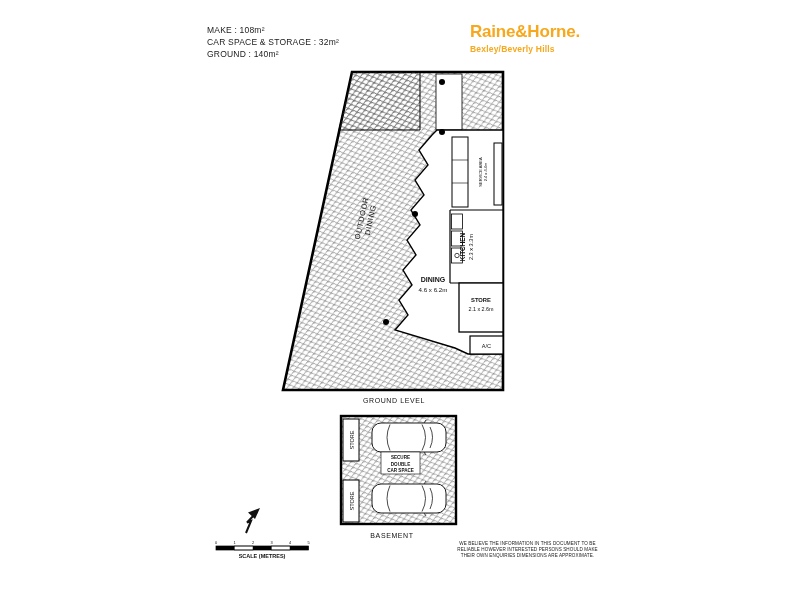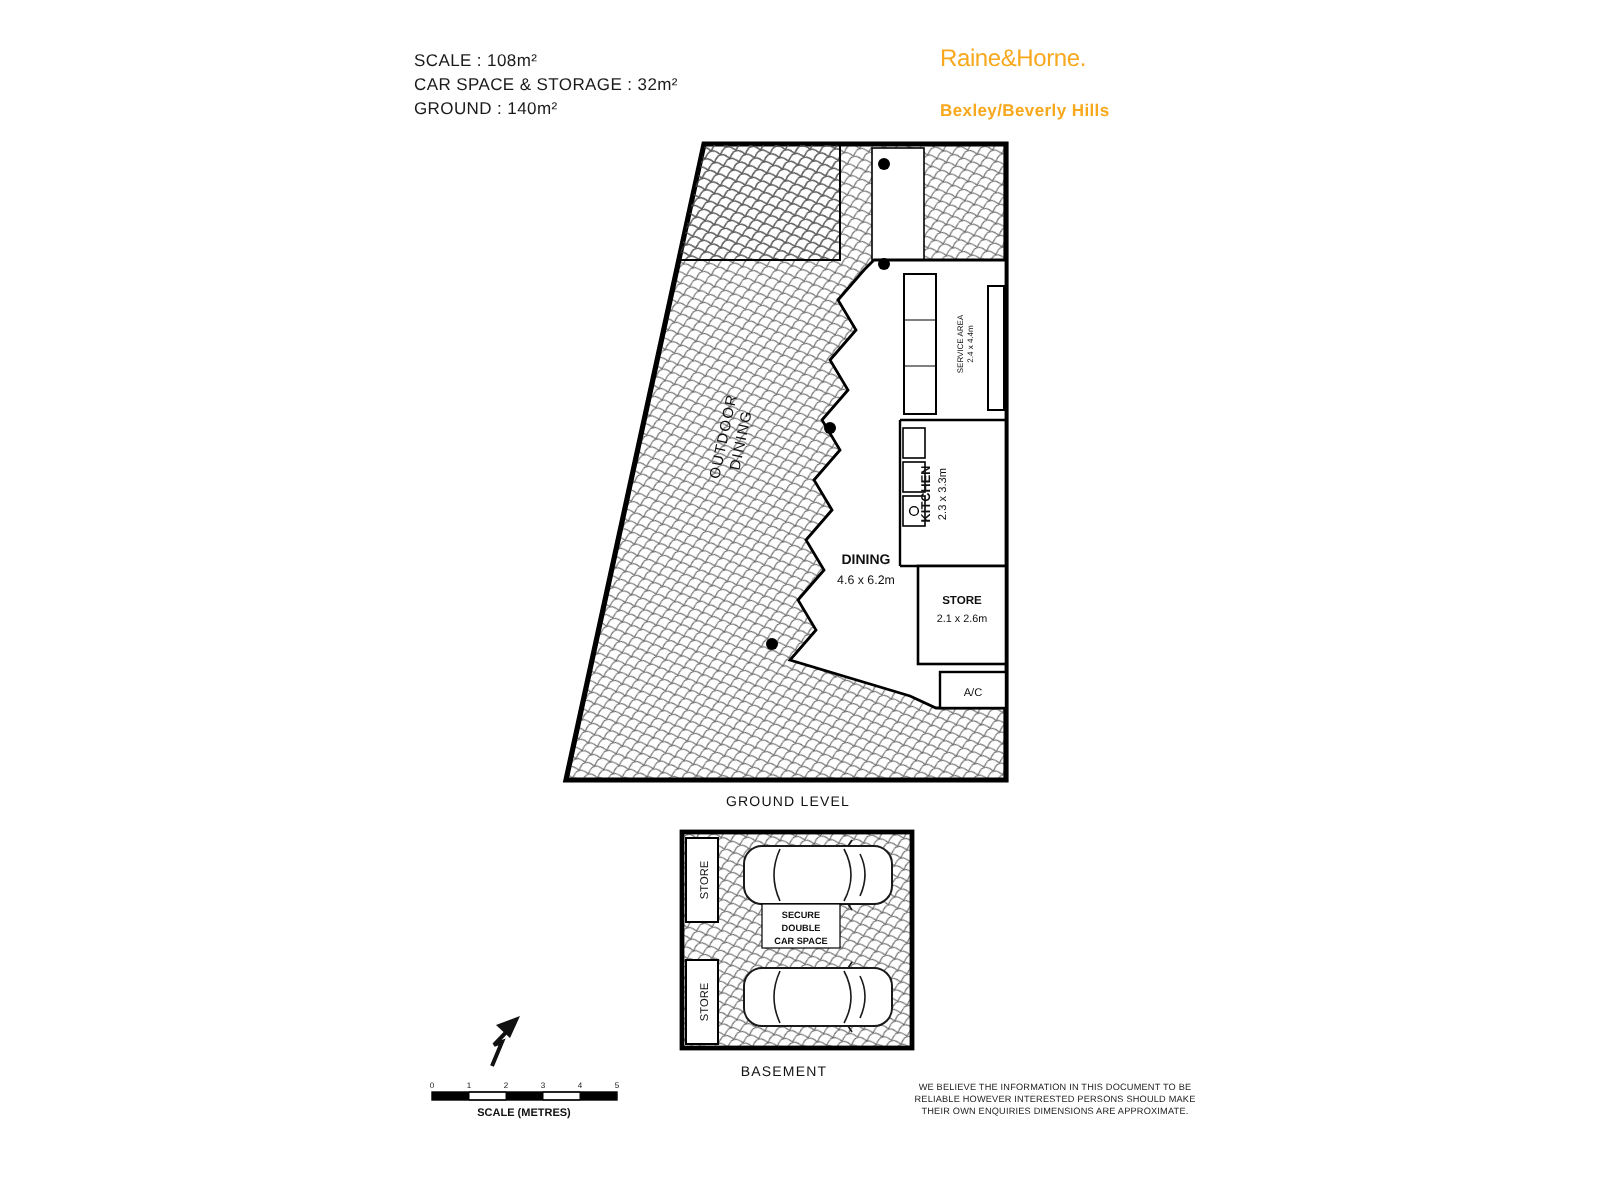--- a/index.html
+++ b/index.html
@@ -2,34 +2,34 @@
 <html style="--brand: #F7A81D;"><head>
 <meta charset="utf-8">
 <style>
   html,body{margin:0;padding:0;background:#fff;}
   .page{
     position:relative;width:800px;height:600px;background:#fff;overflow:hidden;
     font-family:"Liberation Sans", sans-serif;color:#1a1a1a;
   }
   .info-block{position:absolute;left:207px;top:24px;font-size:8.5px;line-height:12px;letter-spacing:.2px;}
   .logo{position:absolute;left:470px;top:22px;color:var(--brand,#F7A81D);}
-  .logo .brand{font-size:12px;font-weight:normal;letter-spacing:-.2px;}
-  .logo .office{font-size:8.5px;font-weight:bold;margin-top:14px;letter-spacing:.2px;}
+  .logo .brand{font-size:17px;font-weight:bold;letter-spacing:-.2px;}
+  .logo .office{font-size:8.5px;font-weight:bold;margin-top:2px;letter-spacing:.2px;}
   .disclaimer{position:absolute;left:455px;top:541px;width:145px;font-size:4.6px;line-height:5.8px;
     text-align:center;color:#222;letter-spacing:.1px;}
   .plan-svg{position:absolute;left:0;top:0;}
   svg text{font-family:"Liberation Sans", sans-serif;fill:#111;}
 </style>
 </head>
 <body>
 
 <div class="page">
 
   <div class="info-block">
-    <div>SCALE : 108m²</div>
+    <div>MAKE : 108m²</div>
     <div>CAR SPACE &amp; STORAGE : 32m²</div>
     <div>GROUND : 140m²</div>
   </div>
 
   <div class="logo">
     <div class="brand">Raine&amp;Horne.</div>
     <div class="office">Bexley/Beverly Hills</div>
   </div>
 
   <svg class="plan-svg" width="800" height="600" viewBox="0 0 800 600" xmlns="http://www.w3.org/2000/svg">

